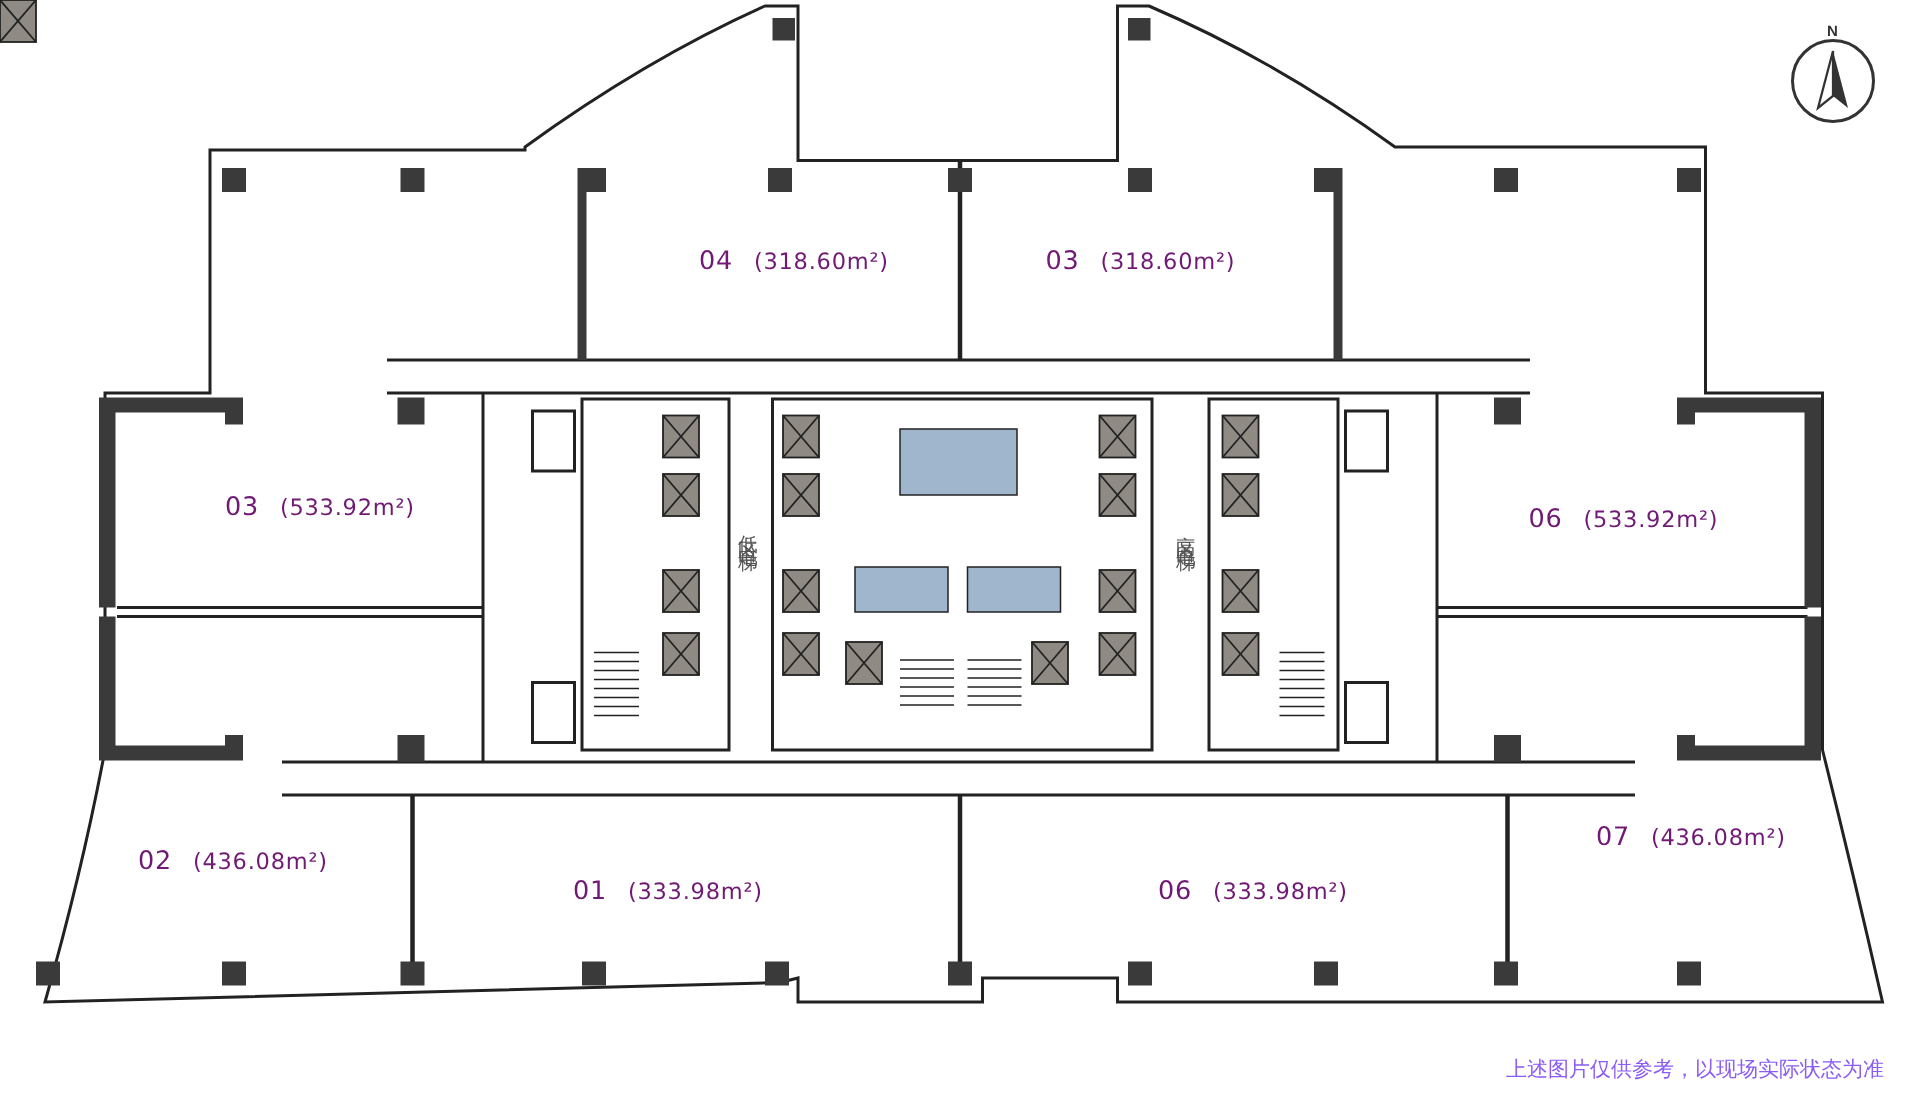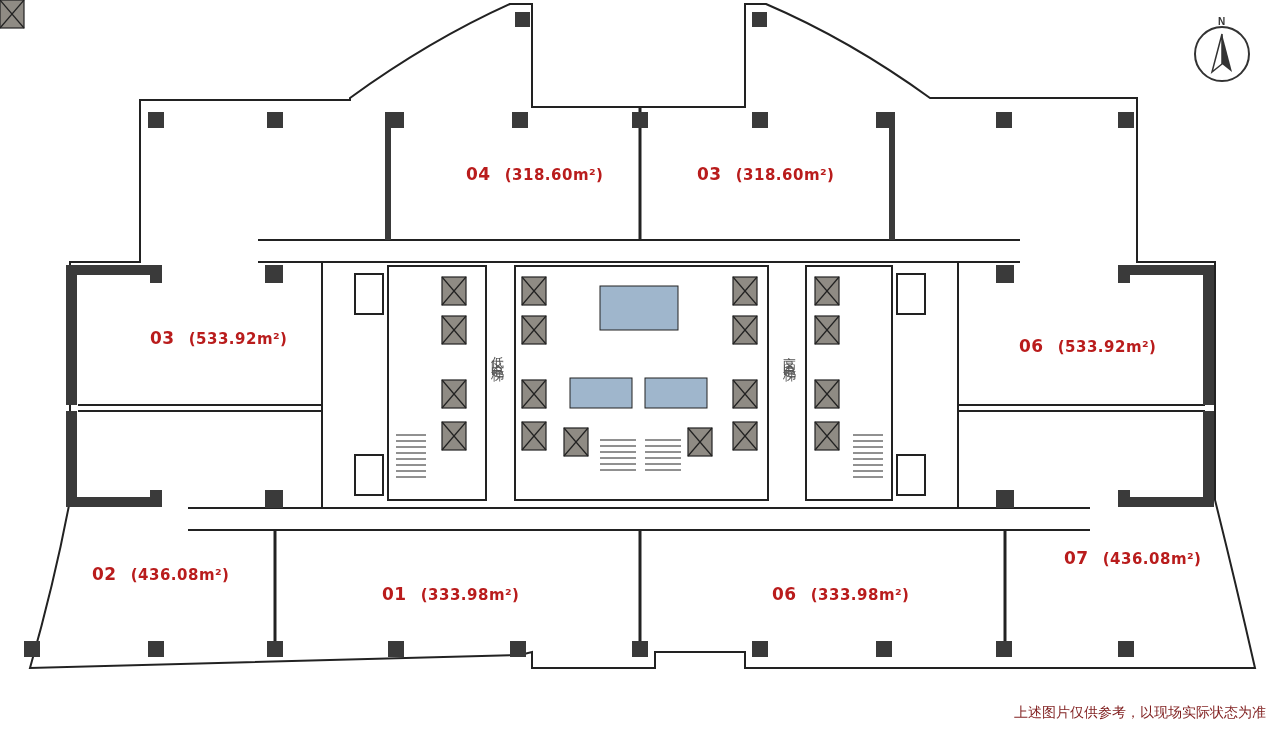--- a/index.html
+++ b/index.html
@@ -1,22 +1,22 @@
 <!DOCTYPE html>
 <html><head>
 <meta charset="utf-8">
 <style>
   html,body{margin:0;padding:0;background:#ffffff;}
   body{width:1280px;height:737px;position:relative;overflow:hidden;font-family:"Liberation Sans","DejaVu Sans",sans-serif;}
   #plan{position:absolute;left:0;top:0;width:1280px;height:737px;}
-  .unit-label{position:absolute;font-family:"DejaVu Sans","Liberation Sans",sans-serif;font-weight:bold;color:#b91c1c;white-space:nowrap;font-size:16px;letter-spacing:0.5px;}
+  .unit-label{position:absolute;font-family:"DejaVu Sans","Liberation Sans",sans-serif;font-weight:normal;color:#701a75;white-space:nowrap;font-size:16px;letter-spacing:0.5px;}
   .unit-label .num{font-size:17px;margin-right:14px;}
   .unit-label .area{font-size:15px;}
   .elev-label{position:absolute;writing-mode:vertical-rl;font-size:13px;color:#555;font-family:"DejaVu Sans",sans-serif;letter-spacing:4px;}
-  .disclaimer{position:absolute;right:14px;top:704px;font-size:14px;color:#7f1d1d;font-family:"DejaVu Sans",sans-serif;}
+  .disclaimer{position:absolute;right:24px;top:704px;font-size:14px;color:#8b5cf6;font-family:"DejaVu Sans",sans-serif;}
   .compass{position:absolute;left:1190px;top:20px;width:64px;height:64px;}
 </style>
 </head>
 <body>
 
 <svg id="plan" viewBox="0 0 1280 737" xmlns="http://www.w3.org/2000/svg">
   <g fill="none" stroke="#222" stroke-width="2">
 
     <path d="M140,100 L350,100 L350,98 Q430,40 510,4 L532,4 L532,107 L745,107 L745,4 L766,4 Q850,40 930,98 L1137,98 L1137,262 L1215,262 L1215,500 Q1235,580 1255,668 L745,668 L745,652 L655,652 L655,668 L532,668 L532,652 L520,655 L30,668 Q55,580 70,500 L70,262 L140,262 Z"></path>
 

